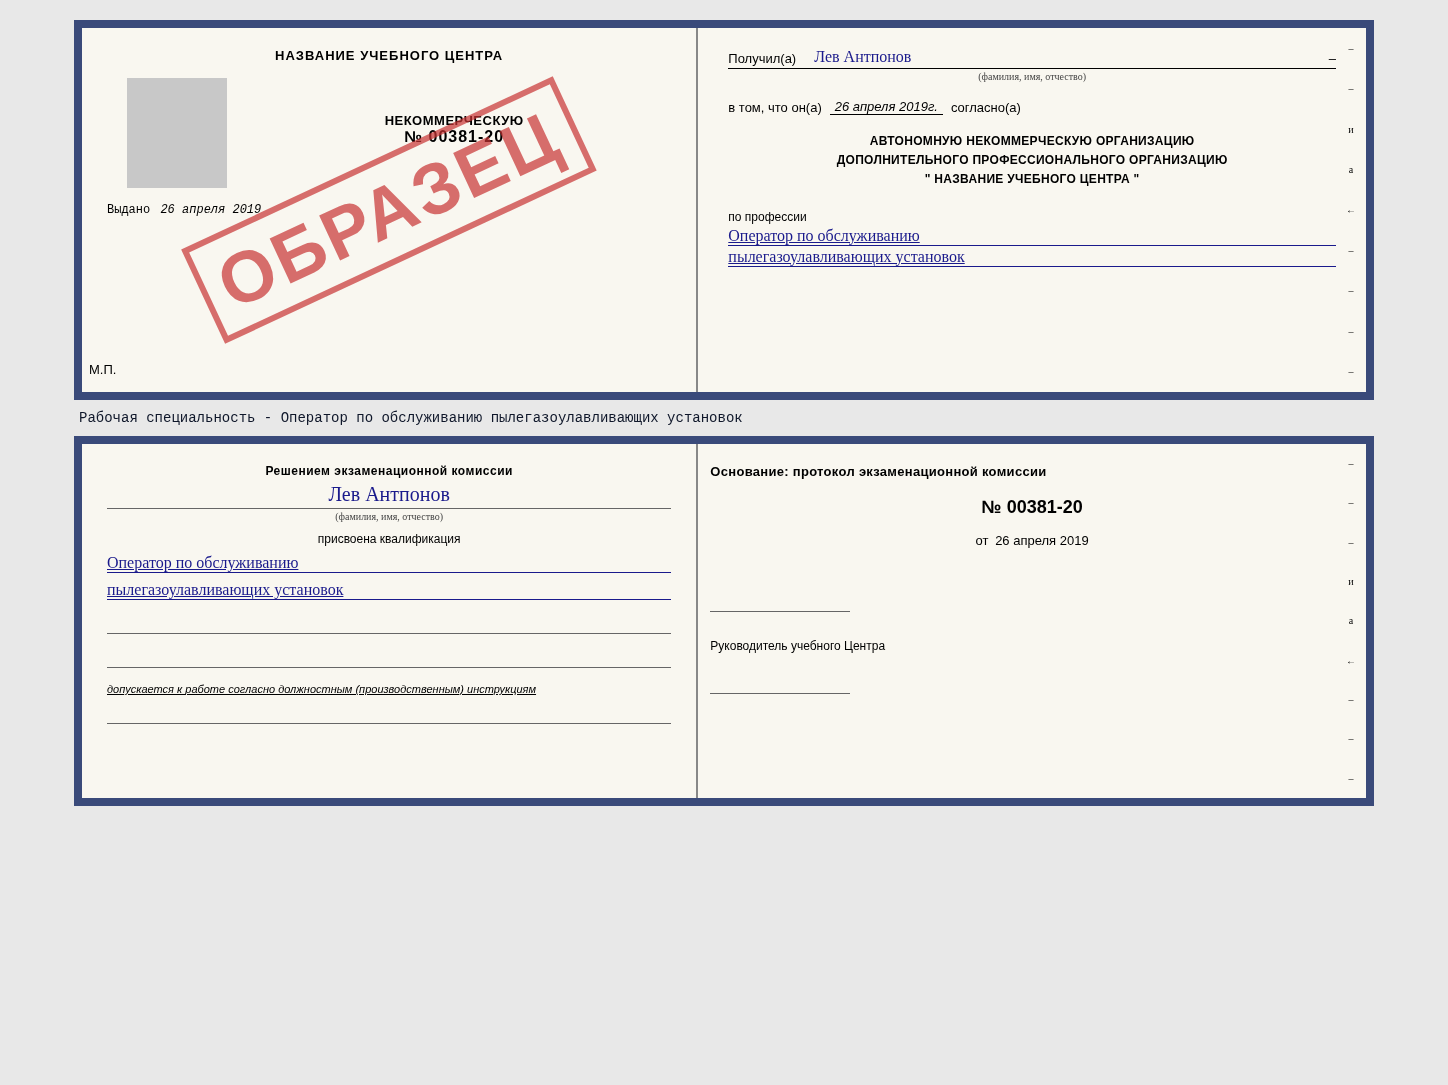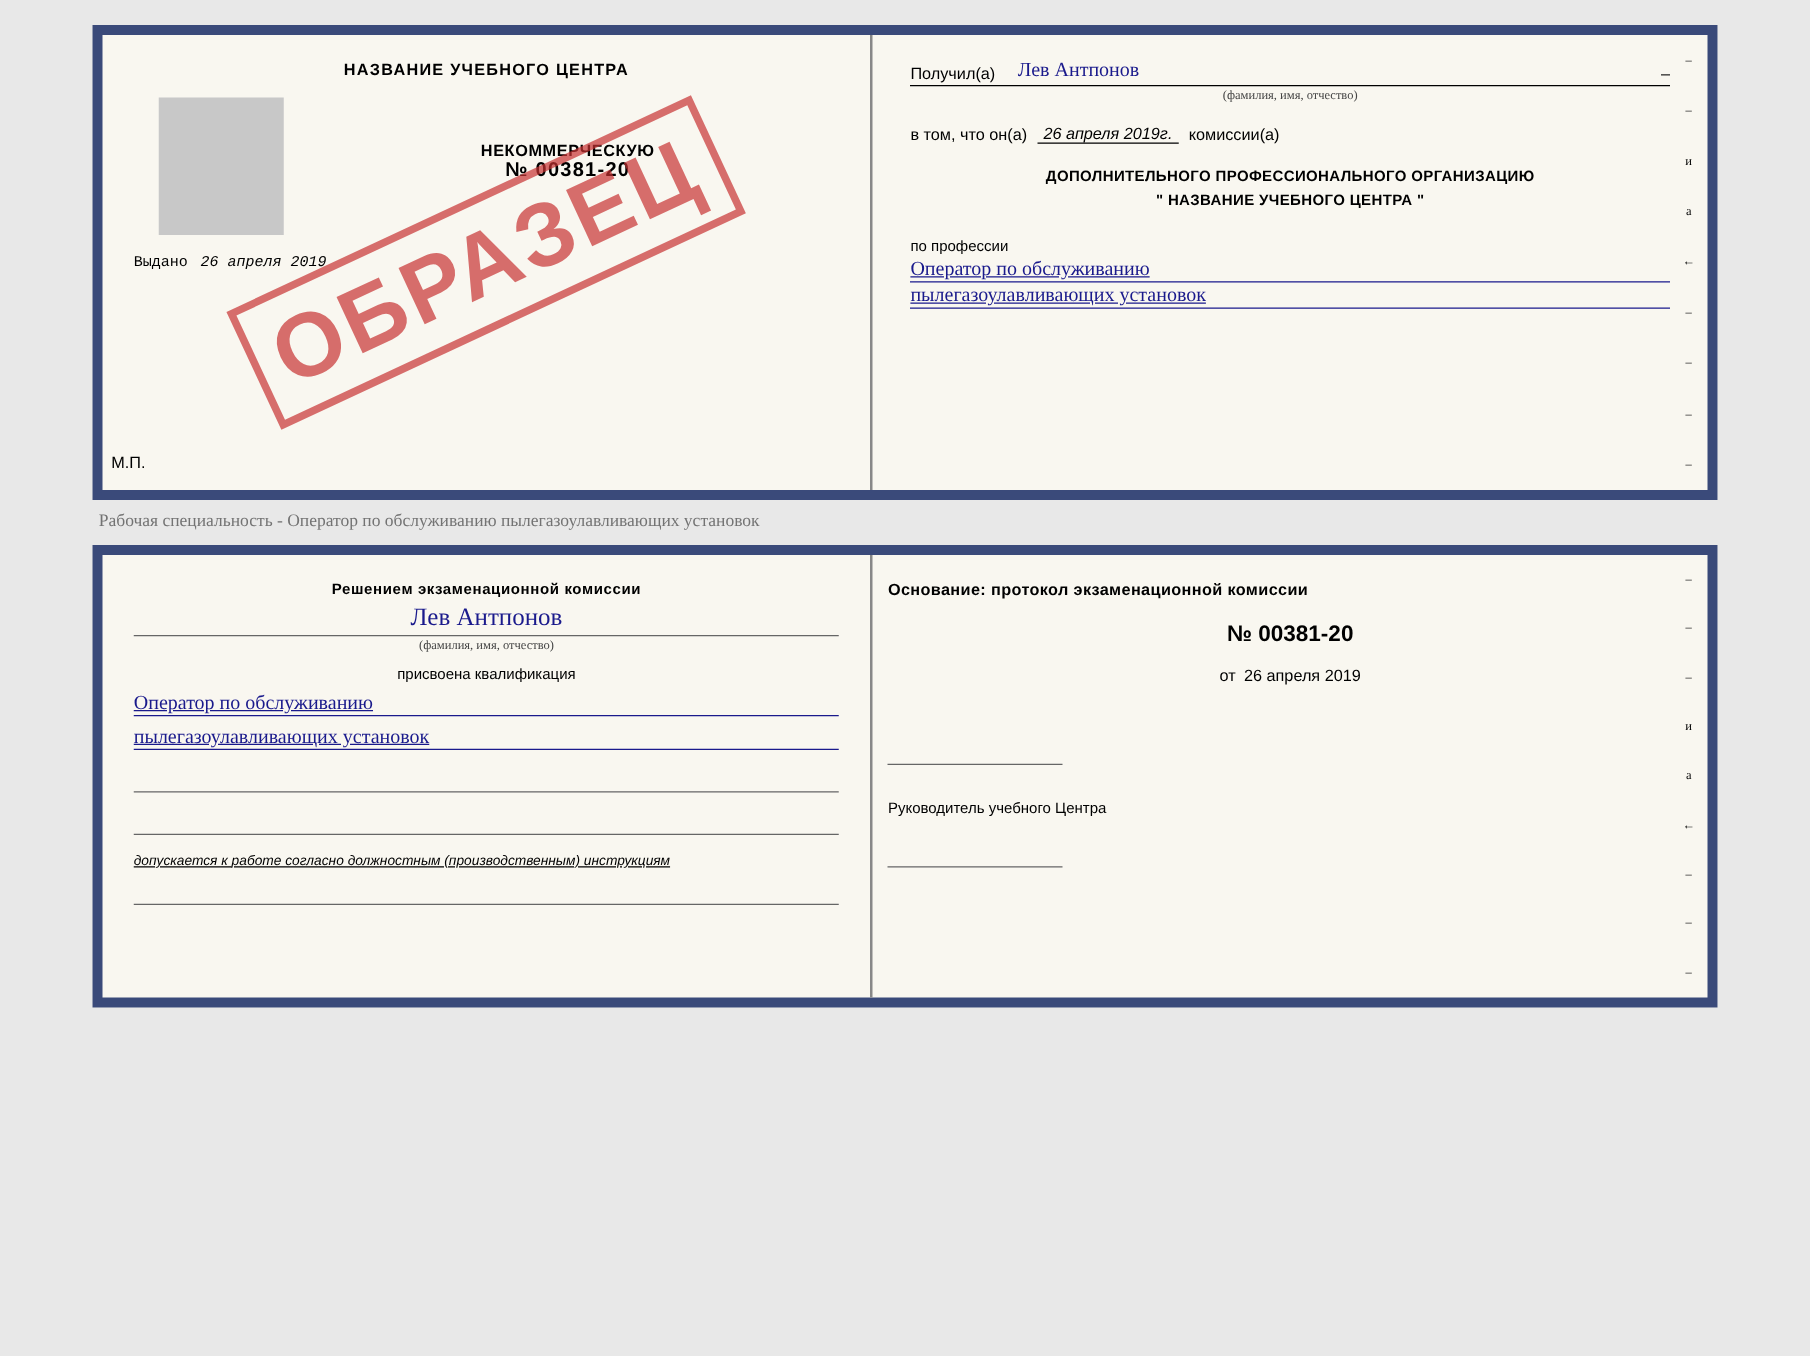--- a/index.html
+++ b/index.html
@@ -217,22 +217,22 @@
       justify-content: space-around;
       align-items: center;
       font-size: 10px;
     }
 
     
     .separator-label {
       width: 1300px;
       padding: 10px 5px;
       font-size: 14px;
-      font-family: Liberation Serif, serif;
-      color: #737373;
+      font-family: Liberation Mono, monospace;
+      color: #0f172a;
       background: #e8e8e8;
     }
 
     
     .document-bottom {
       width: 1300px;
       background: #f9f7f0;
       border: 8px solid #3a4a7a;
       display: flex;
       position: relative;
@@ -415,24 +415,25 @@
           <span class="receiver-label">Получил(а)</span>
           <span class="receiver-name">Лев Антпонов</span>
           <span style="margin-left:10px;">–</span>
         </div>
         <div class="fio-sub">(фамилия, имя, отчество)</div>
       </div>
 
       <div class="vtom-line">
         <span>в том, что он(а)</span>
         <span class="date-underline">26 апреля 2019г.</span>
-        <span>комиссии(а)</span>
+        <span>согласно(а)</span>
       </div>
 
       <div class="org-block">
+        <div>АВТОНОМНУЮ НЕКОММЕРЧЕСКУЮ ОРГАНИЗАЦИЮ</div>
         <div>ДОПОЛНИТЕЛЬНОГО ПРОФЕССИОНАЛЬНОГО ОРГАНИЗАЦИЮ</div>
         <div>"  НАЗВАНИЕ УЧЕБНОГО ЦЕНТРА  "</div>
       </div>
 
       <div>
         <div class="profession-label">по профессии</div>
         <span class="profession-value">Оператор по обслуживанию</span>
         <span class="profession-value2">пылегазоулавливающих установок</span>
       </div>
 

